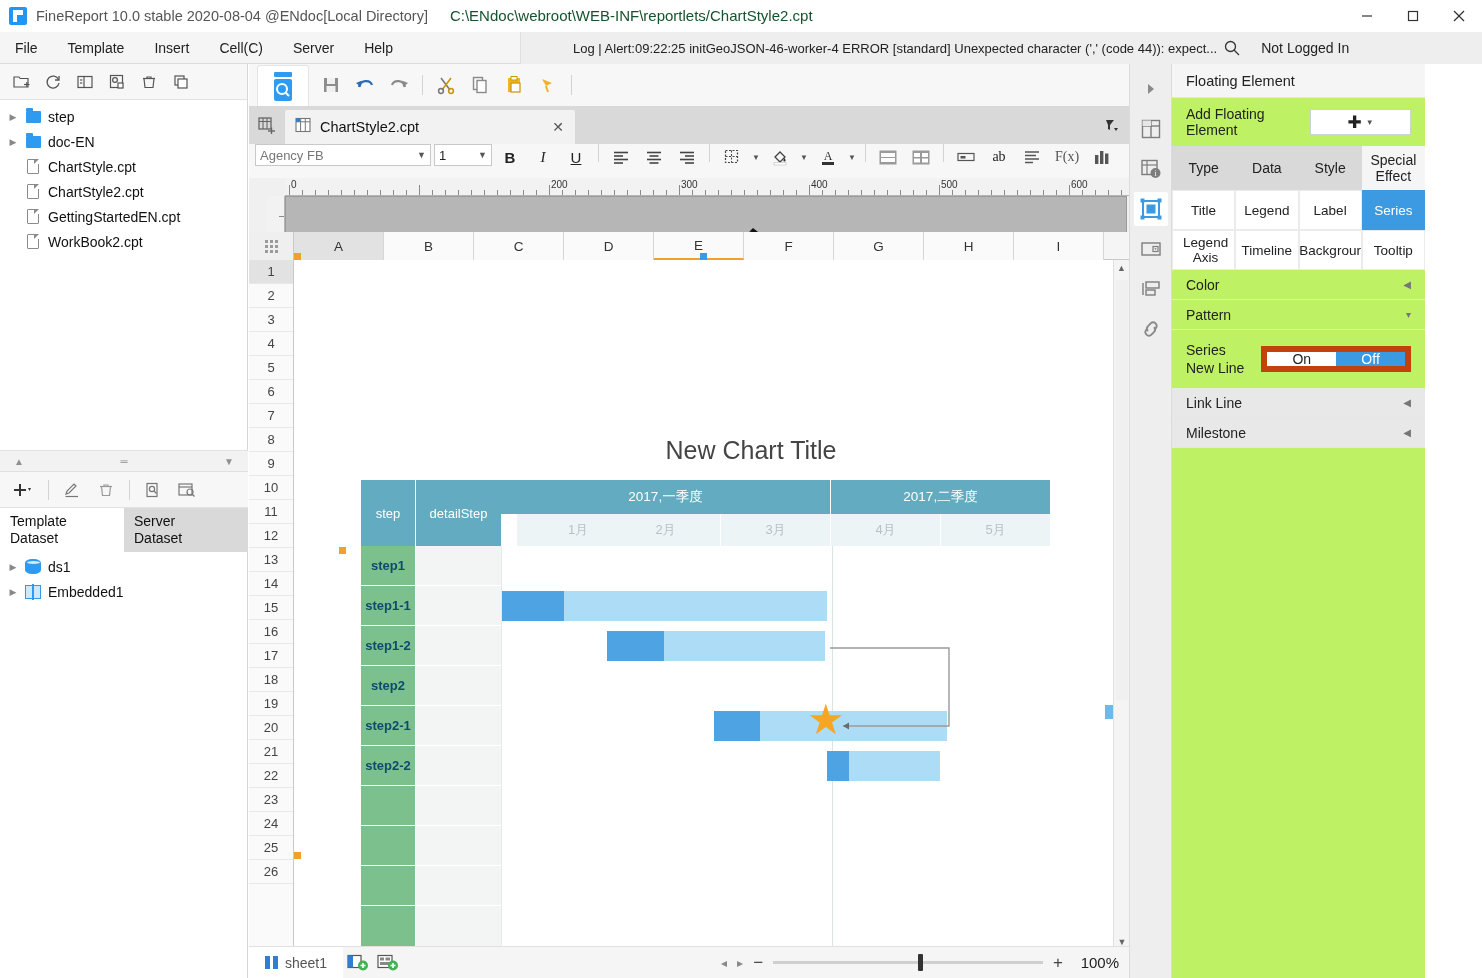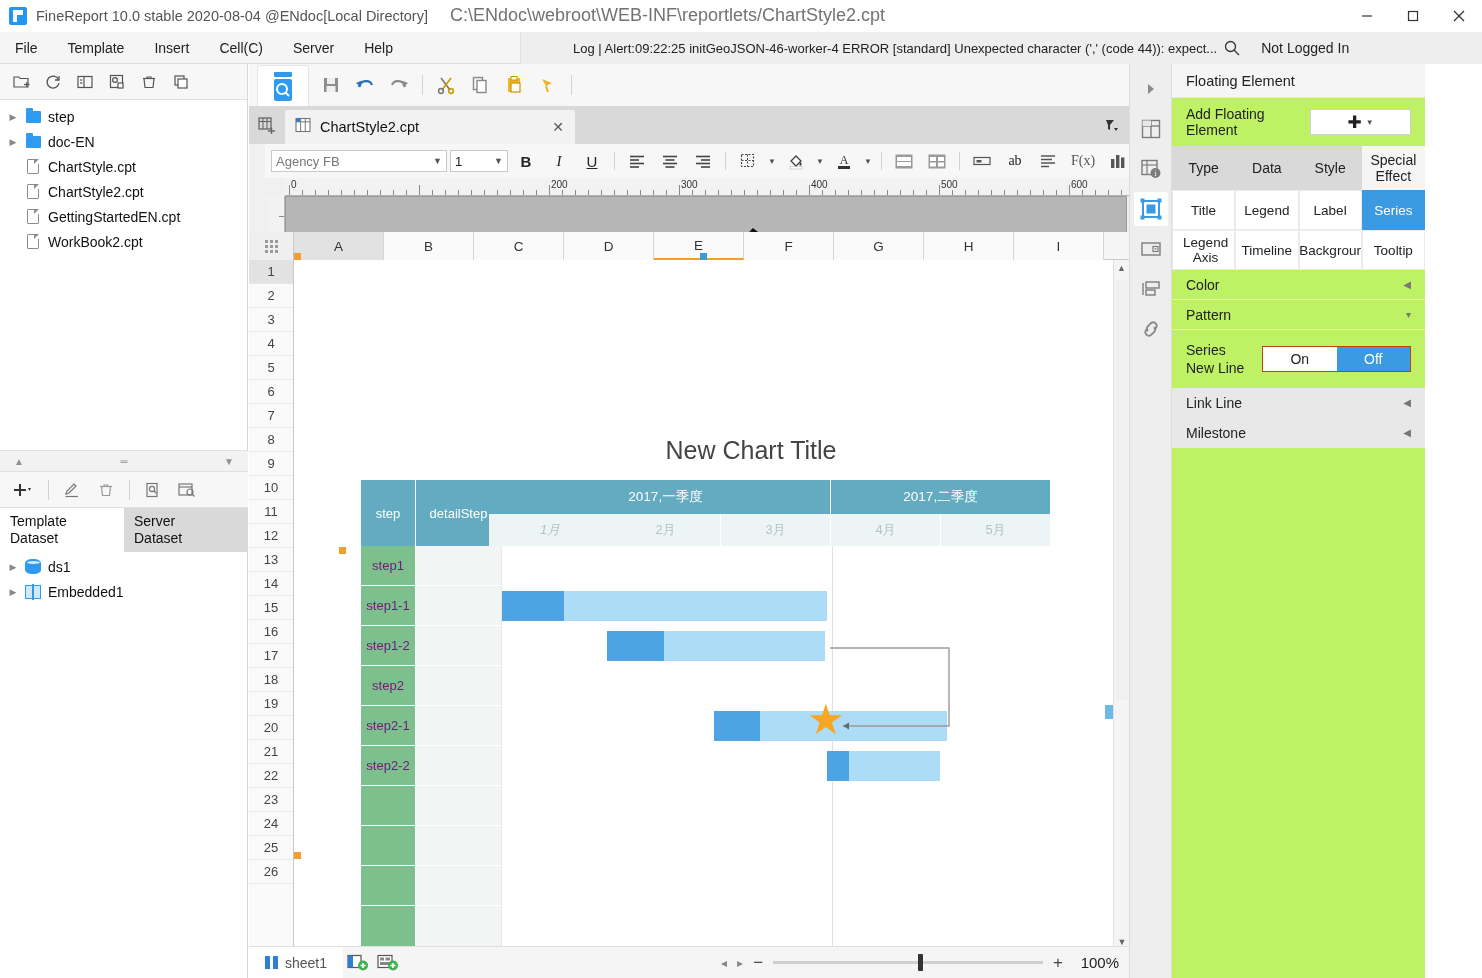--- a/index.html
+++ b/index.html
@@ -26,21 +26,21 @@
   }
   .logo-icon::before{
     content:""; position:absolute; left:4px; top:3px; width:4px; height:12px;
     background:#fff;
   }
   .logo-icon::after{
     content:""; position:absolute; left:8px; top:3px; width:6px; height:5px;
     background:#fff;
   }
   .title-text { color:#555; font-size:14.5px; white-space:nowrap; }
-  .title-path { color:#737373; font-size:18px; margin-left:22px; white-space:nowrap;}
+  .title-path { color:#14532d; font-size:15px; margin-left:22px; white-space:nowrap;}
   .win-btns { position:absolute; right:0; top:0; height:32px; display:flex; }
   .win-btn { width:46px; height:32px; display:flex; align-items:center; justify-content:center;
     color:#444; font-size:15px; }
   .win-btn svg { display:block; }
 
   
   .menubar {
     position:absolute; left:0; top:32px; width:1482px; height:32px;
     background:#f5f5f5; border-bottom:1px solid #dcdcdc;
     display:flex; align-items:center;
@@ -124,22 +124,22 @@
   .tab-newico { width:36px; height:38px; display:flex; align-items:center; justify-content:center; }
   .doc-tab {
     height:34px; background:#f2f2f2; display:flex; align-items:center;
     padding:0 0 0 10px; gap:8px; font-size:14.5px; color:#111; min-width:290px;
     border-top-left-radius:2px; border-top-right-radius:2px;
   }
   .tab-close { margin-left:auto; width:34px; text-align:center; color:#555; font-size:14px;}
   .tabstrip-right { margin-left:auto; width:36px; height:38px; display:flex; align-items:center; justify-content:center; }
 
   .fmtbar {
-    position:absolute; left:16px; top:80px; width:880px; height:34px;
-    background:#f7f7f7; display:flex; align-items:center; padding-left:6px; gap:3px;
+    position:absolute; left:0; top:80px; width:880px; height:34px;
+    background:#f7f7f7; display:flex; align-items:flex-start; padding-left:6px; gap:3px;
   }
   .font-select {
     width:176px; height:22px; background:#fff; border:1px solid #c9c9c9;
     display:flex; align-items:center; padding:0 4px; font-size:13px; color:#777;
   }
   .font-select .cv { margin-left:auto; color:#555; font-size:9px; }
   .size-select {
     width:58px; height:22px; background:#fff; border:1px solid #c9c9c9;
     display:flex; align-items:center; padding:0 4px; font-size:13px; color:#222;
   }
@@ -204,22 +204,22 @@
     border-right:1px solid #ffffff;}
   .g-head-detail { position:absolute; left:55px; top:0; width:85px; height:66px; background:#63abc0;
     color:#fff; font-size:13px; display:flex; align-items:center; justify-content:center;}
   .g-quarter { position:absolute; top:0; height:34px; background:#63abc0; color:#fff;
     font-size:13.5px; display:flex; align-items:center; justify-content:center;
     border-right:1px solid #ffffff;}
   .g-month { position:absolute; top:34px; height:32px; background:#edf4f6; color:#b6c2c6;
     font-size:13px; display:flex; align-items:center; justify-content:center;
     border-right:1px solid #ffffff;}
   .g-steprow { position:absolute; left:0; width:55px; height:40px; background:#7cc08d;
-    color:#701a75; font-size:13px; display:flex; align-items:center; justify-content:center;
-    border-bottom:1px solid #ffffff; border-right:1px solid #ffffff;}
+    color:#0c4a6e; font-size:13px; display:flex; align-items:center; justify-content:center;
+    border-bottom:1px solid #ffffff; border-right:1px solid #ffffff;font-weight:bold;}
   .g-detailrow { position:absolute; left:55px; width:85px; height:40px; background:#f3f5f5;
     border-bottom:1px solid #ffffff;}
   .g-plot { position:absolute; left:140px; top:66px; width:550px; height:450px;
     background:#fff; border-left:1px solid #e6eaea;}
   .g-vline { position:absolute; top:0; width:1px; height:450px; background:#dde3e3;}
   .g-bar-dark { position:absolute; height:30px; background:#4ea3e3; }
   .g-bar-light { position:absolute; height:30px; background:#addcf7; }
   .milestone { position:absolute; font-size:42px; color:#f5a623; line-height:1;}
   .legend { position:absolute; right:-115px; top:224px; display:flex; align-items:center; gap:8px;}
   .legend-sw { width:14px; height:14px; background:#6cb9ea;}
@@ -277,21 +277,21 @@
   .rp-sub.active { background:#3b9ae1; color:#fff; border-color:#3b9ae1;}
   .rp-sub.twoline { justify-content:flex-start; padding-left:6px;}
 
   .rp-sec { height:30px; display:flex; align-items:center; padding:0 14px;
     font-size:14px; color:#222; border-bottom:1px solid #e6e6e6; }
   .rp-sec.shaded { background:#e8e8e8; }
   .rp-sec .cv { margin-left:auto; color:#777; font-size:10px; }
   .rp-toggle-row { height:58px; display:flex; align-items:center; padding:0 14px; gap:8px;}
   .rp-toggle-lbl { font-size:14px; color:#222; line-height:18px; width:88px;}
   .toggle-group { margin-left:auto; display:flex; width:192px; height:26px;
-    border:1px solid #c2410c; }
+    border:6px solid #c2410c; }
   .tg { flex:1; display:flex; align-items:center; justify-content:center; font-size:14px;
     background:#fff; color:#222;}
   .tg.on { background:#3b9ae1; color:#fff; }
 </style>
 </head>
 <body>
 
 <div class="app">
 
   <div class="titlebar">
@@ -865,21 +865,21 @@
 
         <div class="chartbox">
           <div class="chart-title">New Chart Title</div>
 
           <div class="gantt">
 
             <div class="g-head-step">step</div>
             <div class="g-head-detail">detailStep</div>
             <div class="g-quarter" style="left:140px;width:330px;">2017,一季度</div>
             <div class="g-quarter" style="left:470px;width:220px;">2017,二季度</div>
-            <div class="g-month" style="left:128px;width:123px;font-style:italic;">1月</div>
+            <div class="g-month" style="left:156px;width:123px;">1月</div>
             <div class="g-month" style="left:250px;width:110px;">2月</div>
             <div class="g-month" style="left:360px;width:110px;">3月</div>
             <div class="g-month" style="left:470px;width:110px;">4月</div>
             <div class="g-month" style="left:580px;width:110px;">5月</div>
 
             <div class="g-steprow" style="top:66px;">step1</div>
             <div class="g-steprow" style="top:106px;">step1-1</div>
             <div class="g-steprow" style="top:146px;">step1-2</div>
             <div class="g-steprow" style="top:186px;">step2</div>
             <div class="g-steprow" style="top:226px;">step2-1</div>

